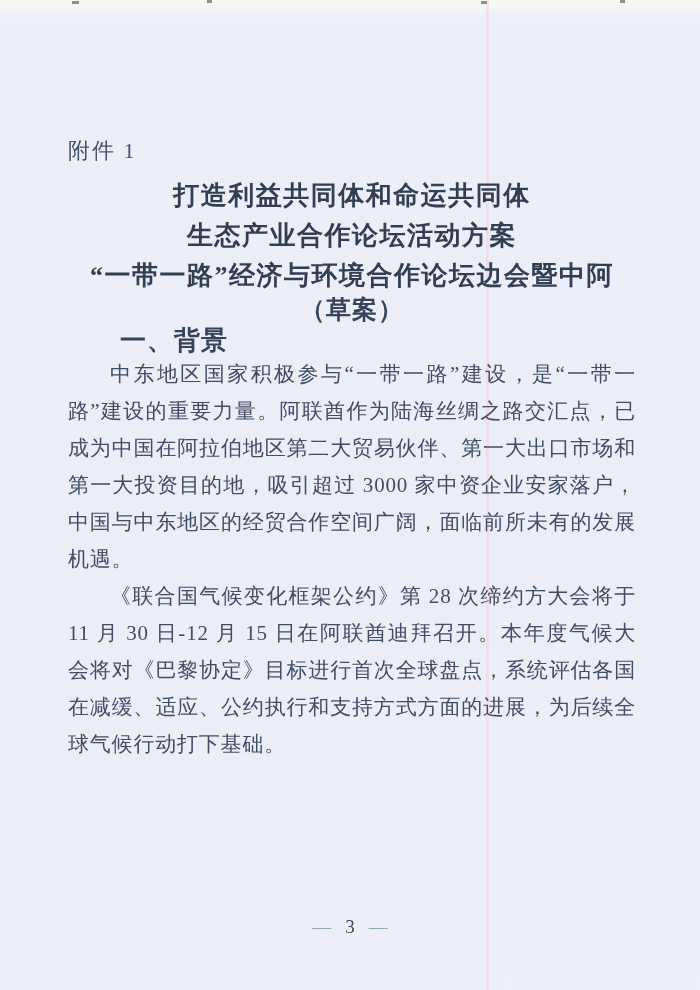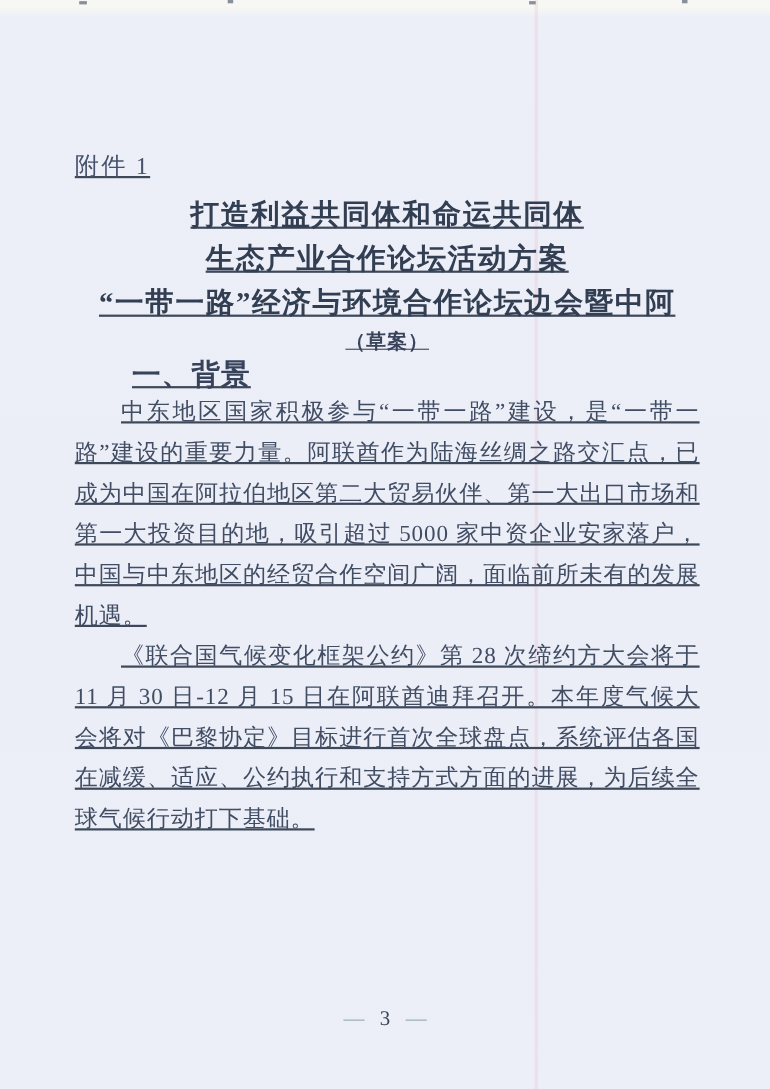--- a/index.html
+++ b/index.html
@@ -45,21 +45,20 @@
   .speck.s1 { left: 72px;  top: 1px; width: 7px; height: 3px; }
   .speck.s2 { left: 207px; top: 0px; width: 5px; height: 3px; }
   .speck.s3 { left: 481px; top: 1px; width: 6px; height: 3px; }
   .speck.s4 { left: 620px; top: 0px; width: 5px; height: 3px; }
 
   .content {
     position: relative;
     box-sizing: border-box;
     padding: 138px 64px 0 68px;
     height: 100%;
-    text-decoration: underline;
   }
 
   .attachment-label {
     font-size: 22px;
     line-height: 26px;
     margin-bottom: 12px;
     letter-spacing: 2px;
     color: #46526b;
   }
 
@@ -68,21 +67,21 @@
     font-weight: bold;
     font-size: 26px;
     line-height: 40px;
     letter-spacing: 1.5px;
     color: #323e52;
   }
 
   .doc-subtitle {
     text-align: center;
     font-weight: bold;
-    font-size: 18px;
+    font-size: 25px;
     line-height: 28px;
     letter-spacing: 1px;
     color: #39445a;
   }
 
   .section-heading {
     font-weight: bold;
     font-size: 26px;
     line-height: 30px;
     margin-top: 2px;
@@ -139,21 +138,21 @@
       <div>打造利益共同体和命运共同体</div>
       <div>生态产业合作论坛活动方案</div>
       <div>“一带一路”经济与环境合作论坛边会暨中阿</div>
     </div>
 
     <div class="doc-subtitle">（草案）</div>
 
     <div class="section-heading">一、背景</div>
 
     <div class="body-text">
-      <p>中东地区国家积极参与“一带一路”建设，是“一带一路”建设的重要力量。阿联酋作为陆海丝绸之路交汇点，已成为中国在阿拉伯地区第二大贸易伙伴、第一大出口市场和第一大投资目的地，吸引超过 5000 家中资企业安家落户，中国与中东地区的经贸合作空间广阔，面临前所未有的发展机遇。</p>
+      <p>中东地区国家积极参与“一带一路”建设，是“一带一路”建设的重要力量。阿联酋作为陆海丝绸之路交汇点，已成为中国在阿拉伯地区第二大贸易伙伴、第一大出口市场和第一大投资目的地，吸引超过 3000 家中资企业安家落户，中国与中东地区的经贸合作空间广阔，面临前所未有的发展机遇。</p>
       <p>《联合国气候变化框架公约》第 28 次缔约方大会将于 11 月 30 日-12 月 15 日在阿联酋迪拜召开。本年度气候大会将对《巴黎协定》目标进行首次全球盘点，系统评估各国在减缓、适应、公约执行和支持方式方面的进展，为后续全球气候行动打下基础。</p>
     </div>
 
   </div>
 
   <div class="page-footer">
     <span class="dash">—</span><span class="num">3</span><span class="dash">—</span>
   </div>
 
 </div>

